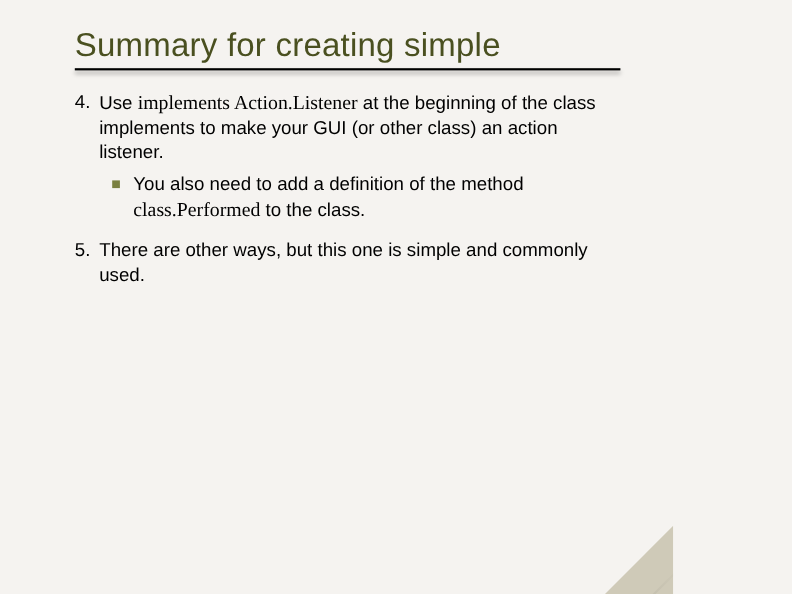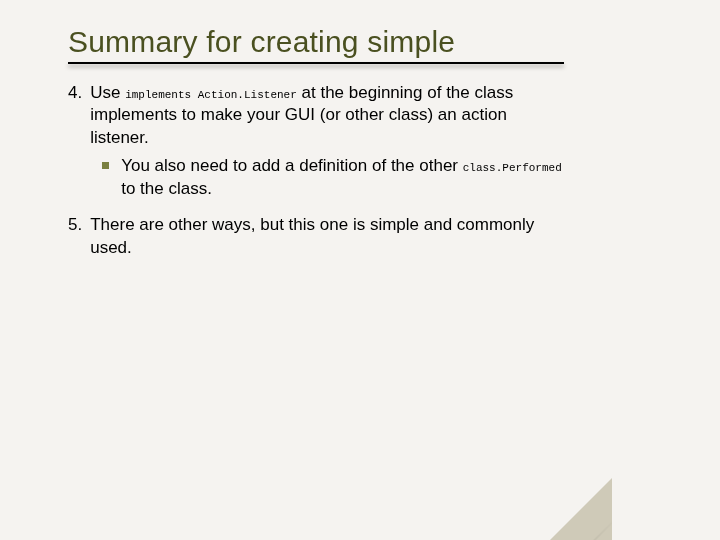--- a/index.html
+++ b/index.html
@@ -44,22 +44,22 @@
       display: flex;
     }
     .num {
       min-width: 18px;
       padding-right: 8px;
     }
     .num-body {
       flex: 1;
     }
     .code {
-      font-family: Liberation Mono, monospace;
-      font-size: 11px;
+      font-family: Liberation Serif, serif;
+      font-size: 18px;
     }
     .sublist {
       margin-top: 6px;
       padding-left: 12px;
     }
     .sub-row {
       display: flex;
       align-items: flex-start;
     }
     .sq {
@@ -128,21 +128,21 @@
 
     <div class="numitem">
       <div class="num-row">
         <div class="num">4.</div>
         <div class="num-body">
           <span> Use </span><span class="code">implements Action.Listener</span><span> at the beginning of the class implements to make your GUI (or other class) an action listener.</span>
           <div class="sublist">
             <div class="sub-row">
               <span class="sq"></span>
               <div class="sub-body">
-                <span>You also need to add a definition of the other </span><span class="code">class.Performed</span><span> to the class.</span>
+                <span>You also need to add a definition of the method </span><span class="code">class.Performed</span><span> to the class.</span>
               </div>
             </div>
           </div>
         </div>
       </div>
     </div>
 
     <div class="numitem">
       <div class="num-row">
         <div class="num">5.</div>

